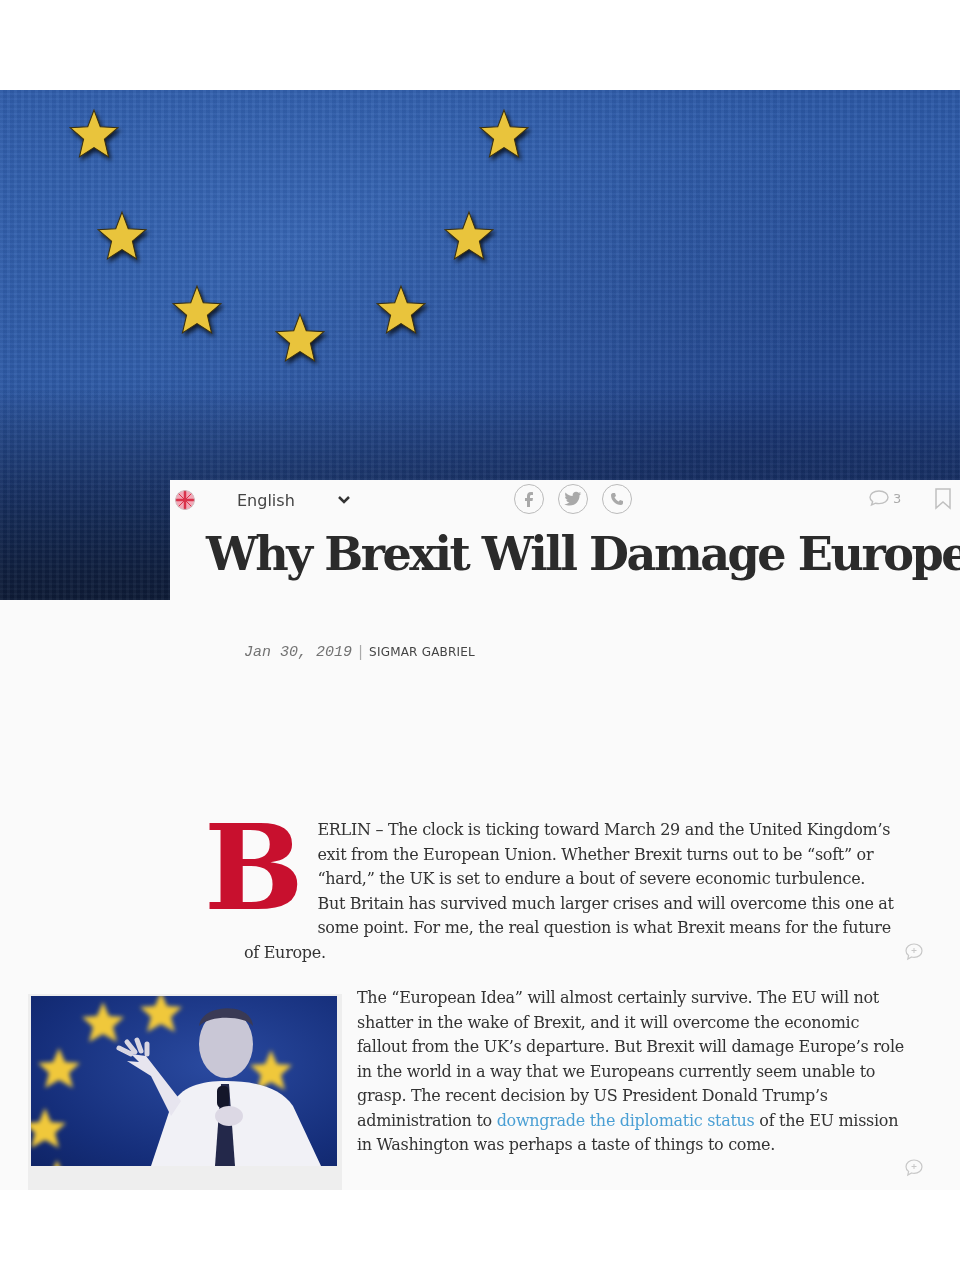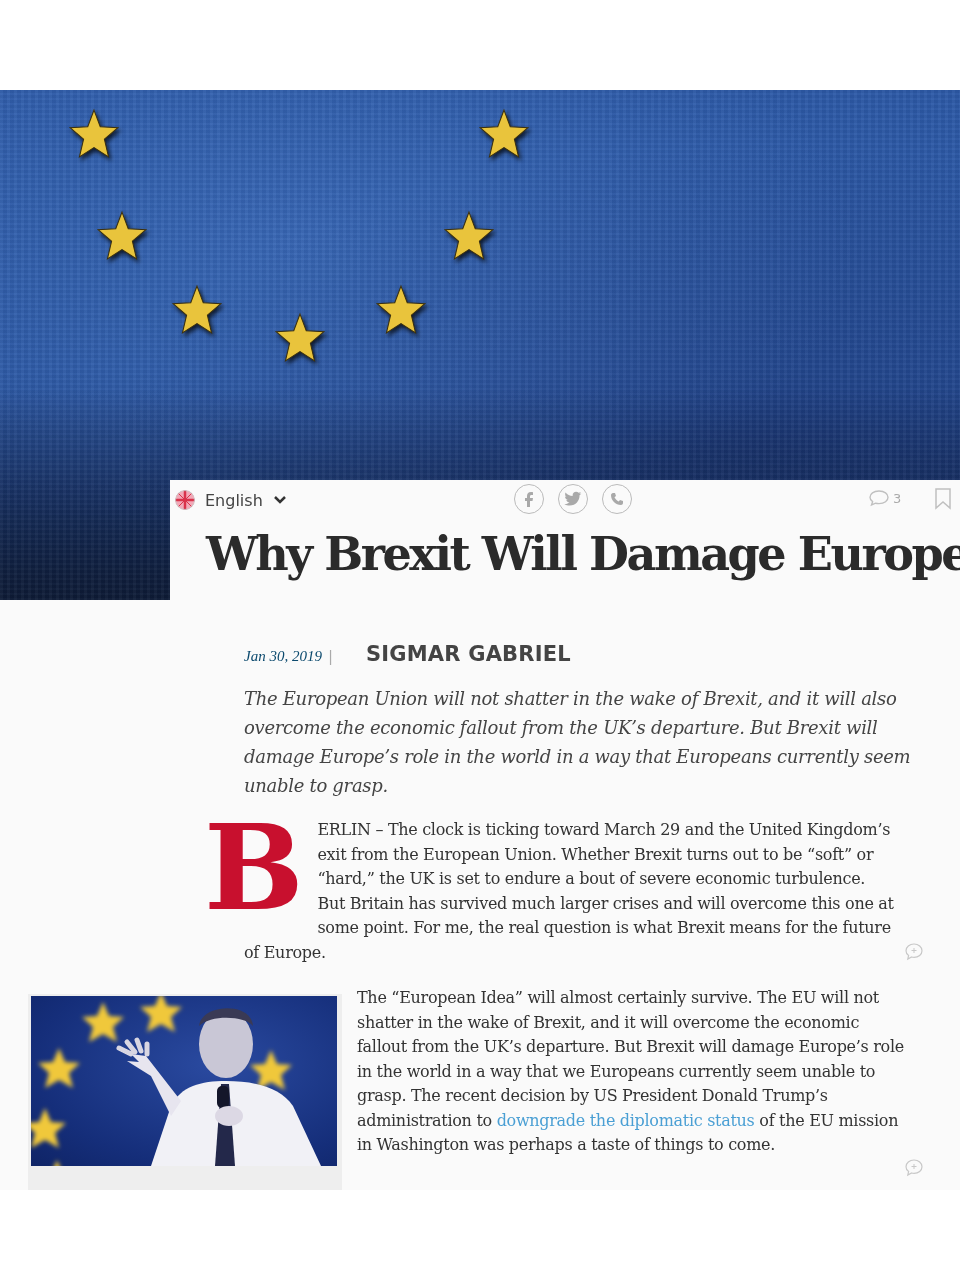--- a/index.html
+++ b/index.html
@@ -17,38 +17,38 @@
   .hero::after { content: ""; position: absolute; inset: 0;
     background: repeating-linear-gradient(90deg, rgba(255,255,255,0.03) 0 3px, rgba(0,0,0,0.03) 3px 7px),
                 repeating-linear-gradient(0deg, rgba(255,255,255,0.025) 0 2px, rgba(0,0,0,0.035) 2px 5px); }
   .hero-lower { position: absolute; left: 0; top: 300px; width: 960px; height: 210px;
     background: linear-gradient(180deg, rgba(20,40,90,0) 0%, rgba(15,30,65,0.55) 55%, rgba(12,25,50,0.9) 100%); }
   .star { position: absolute; width: 52px; height: 52px; z-index: 2; filter: drop-shadow(2px 3px 2px rgba(0,0,0,0.7)); }
 
   .panel { position: absolute; left: 170px; top: 390px; width: 790px; height: 130px; background: #fafafa; z-index: 3; }
 
   .toolbar { position: absolute; left: 170px; top: 390px; width: 790px; height: 40px; z-index: 4; }
-  .lang { position: absolute; left: 5px; top: 10px; display: flex; align-items: center; cursor: pointer; }
+  .lang { position: absolute; left: 5px; top: 10px; display: flex; align-items: center; cursor: pointer; gap: 32px; }
   .flag { width: 20px; height: 20px; border-radius: 50%; overflow: hidden; }
   .lang-label { font-family: "DejaVu Sans", sans-serif; font-size: 16px; color: #444; margin-left: 10px; }
   .chev { margin-left: 10px; width: 14px; height: 10px; }
   .share { position: absolute; left: 344px; top: 4px; display: flex; gap: 14px; }
   .share-btn { width: 30px; height: 30px; border: 1.5px solid #bbb; border-radius: 50%; display: flex; align-items: center; justify-content: center; cursor: pointer; }
   .comments { position: absolute; left: 698px; top: 9px; display: flex; align-items: center; cursor: pointer; }
   .comment-count { font-family: "DejaVu Sans", sans-serif; font-size: 13px; color: #aaa; margin-left: 3px; }
   .bookmark { position: absolute; left: 764px; top: 8px; cursor: pointer; }
 
   .title { position: absolute; left: 206px; top: 436px; width: 740px; z-index: 4;
     font-family: "DejaVu Serif", serif; font-weight: bold; font-size: 47px; letter-spacing: -2.5px;
     color: #2b2b2b; white-space: nowrap; transform: scaleX(0.98); transform-origin: left; }
 
   .byline { position: absolute; left: 244px; top: 552px; font-size: 15px; color: #555; }
-  .byline .date { font-family: Liberation Serif, serif; font-style: italic; color: #0c4a6e; }
+  .byline .date { font-family: Liberation Mono, monospace; font-style: italic; color: #737373; }
   .byline .sep { color: #aaa; margin: 0 6px; }
-  .byline .author { font-family: "DejaVu Sans", sans-serif; font-weight: bold; color: #444; font-size: 21px; letter-spacing: 0.2px; cursor: pointer; margin-left: 27px; }
+  .byline .author { font-family: "DejaVu Sans", sans-serif; font-weight: normal; color: #444; font-size: 12px; letter-spacing: 0.2px; cursor: pointer; }
 
   .dek { position: absolute; left: 244px; top: 594px; width: 680px; font-style: italic; font-size: 18px; line-height: 29px; color: #444; letter-spacing: -0.3px; }
 
   .para1 { position: absolute; left: 244px; top: 728px; width: 650px; font-size: 16px; line-height: 24.5px; color: #333; letter-spacing: -0.3px; }
   .dropcap { float: left; font-family: "DejaVu Serif", serif; font-weight: bold; font-size: 118px; line-height: 92px; color: #c8102e; margin: 4px 14px 0 -40px; height: 98px; }
 
   .photo-wrap { position: absolute; left: 28px; top: 904px; width: 314px; height: 196px; background: #eeeeee; }
   .photo { position: absolute; left: 3px; top: 2px; width: 306px; height: 170px; overflow: hidden;
     background: radial-gradient(ellipse at 60% 40%, #2a4aa0, #152e7a 70%, #0f2466); }
   .para2 { position: absolute; left: 357px; top: 896px; width: 550px; font-size: 16px; line-height: 24.5px; color: #333; letter-spacing: -0.3px; }
@@ -132,21 +132,20 @@
         <path d="M2 1 H16 V20 L9 14 L2 20 Z" fill="none" stroke="#c0c0c0" stroke-width="1.5"></path>
       </svg>
   </div>
 
   <h1 class="title">Why Brexit Will Damage Europe</h1>
 
   <div class="byline">
     <span class="date">Jan 30, 2019</span><span class="sep">|</span><span class="author">SIGMAR GABRIEL</span>
   </div>
 
-  <p class="dek">The European Union will not shatter in the wake of Brexit, and it will also overcome the economic fallout from the UK’s departure. But Brexit will damage Europe’s role in the world in a way that Europeans currently seem unable to grasp.</p>
 
   <p class="para1">
     <span class="dropcap">B</span><span>ERLIN – The clock is ticking toward March 29 and the United Kingdom’s exit from the European Union. Whether Brexit turns out to be “soft” or “hard,” the UK is set to endure a bout of severe economic turbulence. But Britain has survived much larger crises and will overcome this one at some point. For me, the real question is what Brexit means for the future of Europe.</span>
   </p>
   <svg class="note-icon" style="left:904px; top:852px;" viewBox="0 0 20 20">
       <path d="M10 2 C5.5 2 2 5 2 8.7 C2 10.6 3 12.3 4.6 13.4 L3.8 17 L7.6 15 C8.4 15.2 9.2 15.4 10 15.4 C14.5 15.4 18 12.4 18 8.7 C18 5 14.5 2 10 2 Z" fill="none" stroke="#c8c8c8" stroke-width="1.2"></path>
       <path d="M10 6 V11 M7.5 8.5 H12.5" stroke="#c8c8c8" stroke-width="1"></path>
     </svg>
 
   <div class="photo-wrap">

